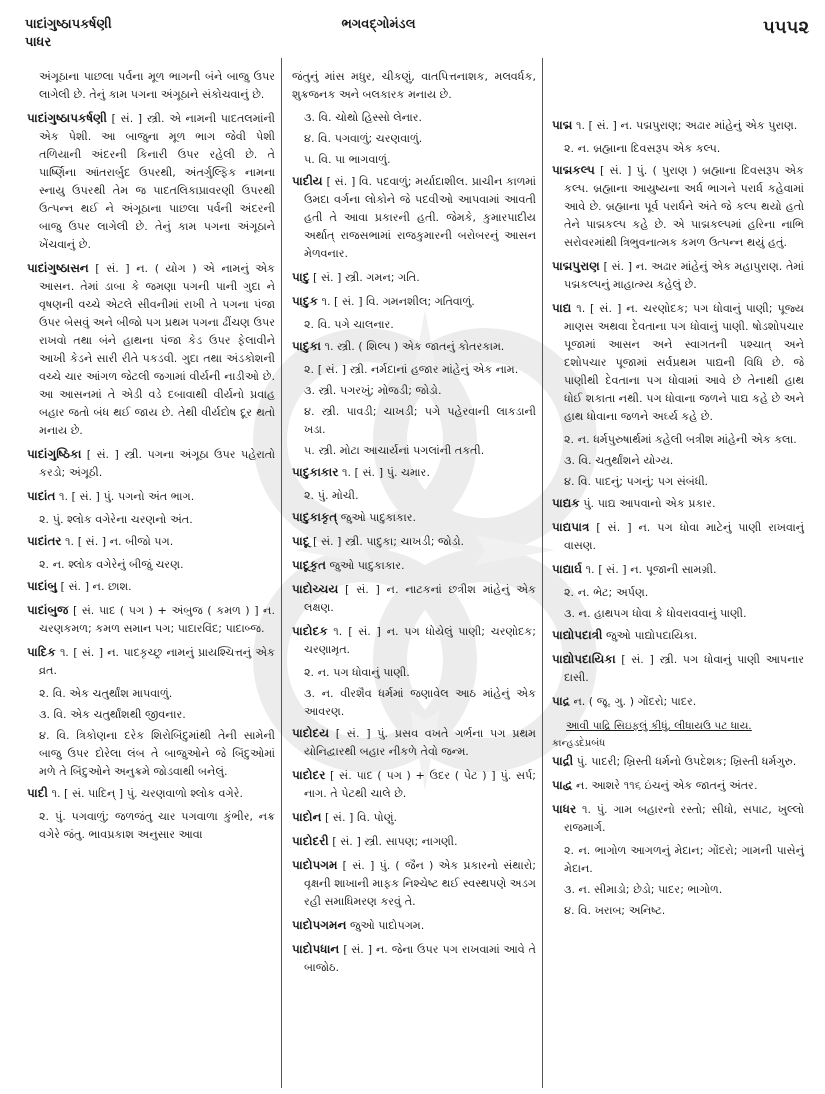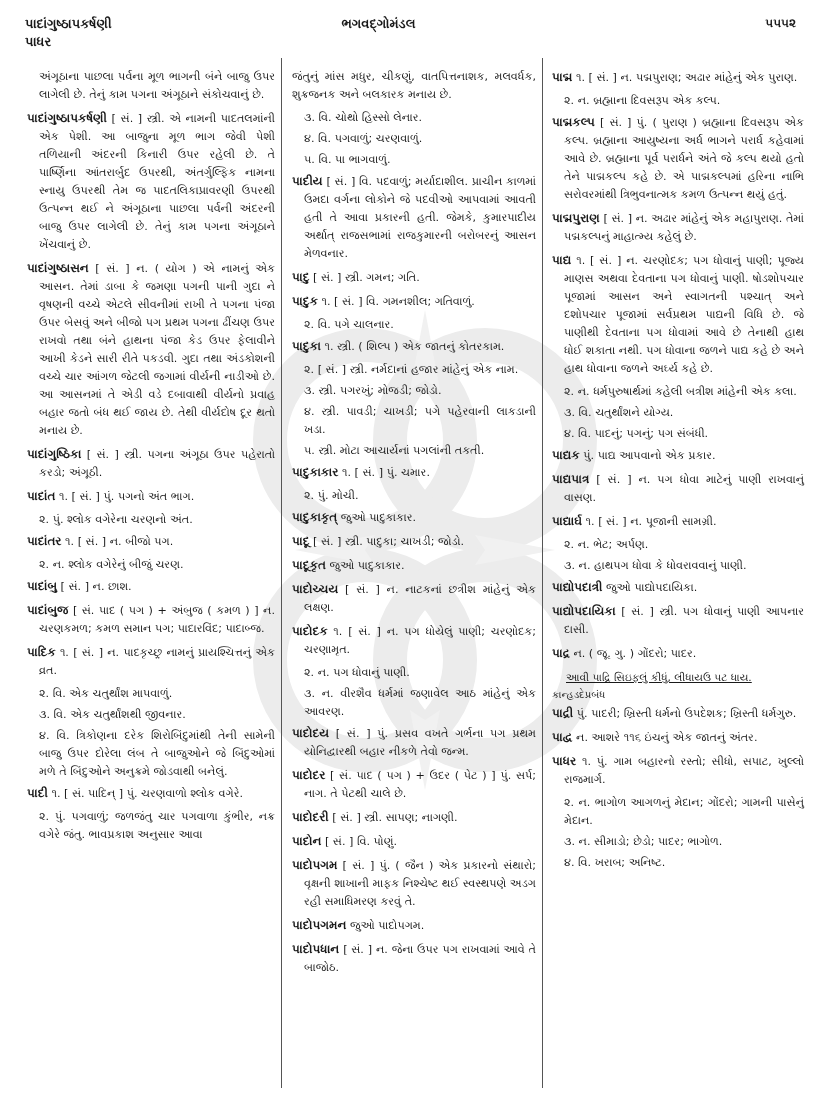--- a/index.html
+++ b/index.html
@@ -11,30 +11,30 @@
   .watermark {
     position: absolute; left: 235px; top: 270px; width: 380px; height: 560px;
     pointer-events: none; z-index: 0;
   }
   .header {
     position: absolute; left: 0; top: 0; width: 825px; height: 56px; z-index: 1;
   }
   .hdr-left-1 { position: absolute; left: 25px; top: 16px; font-size: 13px; font-weight: bold; }
   .hdr-left-2 { position: absolute; left: 25px; top: 34px; font-size: 13px; font-weight: bold; }
   .hdr-center { position: absolute; left: 0; width: 757px; top: 16px; text-align: center; font-size: 13px; font-weight: bold; }
-  .hdr-right { position: absolute; right: 29px; top: 16px; font-size: 12px; font-weight: bold; }
+  .hdr-right { position: absolute; right: 16px; top: 16px; font-size: 18px; font-weight: bold; }
 
   .divider { position: absolute; top: 58px; width: 1px; background: #555; z-index: 1; }
   .col {
     position: absolute; top: 68px; z-index: 1;
     font-size: 11.2px; line-height: 18px;
   }
   .col-1 { left: 27px; width: 248px; }
   .col-2 { left: 292px; width: 244px; }
-  .col-3 { left: 552px; width: 252px; }
+  .col-3 { left: 552px; width: 252px; margin-top: 48px; }
 
   .entry { margin-bottom: 5px; text-align: justify; }
   .entry .hw { font-weight: bold; font-size: 12px; }
   .entry .body { }
   .entry.hang { padding-left: 12px; text-indent: -12px; }
   .sub { padding-left: 12px; text-indent: -0px; text-align: justify; margin-bottom: 3px; }
   .cont { padding-left: 12px; text-align: justify; margin-bottom: 5px; }
   .quote { padding-left: 14px; font-size: 10.6px; text-decoration: underline; }
   .quote-src { font-size: 10px; padding-right: 4px; }
 </style>
@@ -102,22 +102,22 @@
     <div class="sub">૨. પું. મોચી.</div>
     <div class="entry hang"><span class="hw">પાદુકાકૃત્</span><span class="body"> જુઓ પાદુકાકાર.</span></div>
     <div class="entry hang"><span class="hw">પાદૂ</span><span class="body"> [ સં. ] સ્ત્રી. પાદુકા; ચાખડી; જોડો.</span></div>
     <div class="entry hang"><span class="hw">પાદૂકૃત</span><span class="body"> જુઓ પાદુકાકાર.</span></div>
     <div class="entry hang"><span class="hw">પાદોચ્ચય</span><span class="body"> [ સં. ] ન. નાટકનાં છત્રીશ માંહેનું એક લક્ષણ.</span></div>
     <div class="entry hang"><span class="hw">પાદોદક</span><span class="body"> ૧. [ સં. ] ન. પગ ધોયેલું પાણી; ચરણોદક; ચરણામૃત.</span></div>
     <div class="sub">૨. ન. પગ ધોવાનું પાણી.</div>
     <div class="sub">૩. ન. વીરશૈવ ધર્મમાં જણાવેલ આઠ માંહેનું એક આવરણ.</div>
     <div class="entry hang"><span class="hw">પાદોદય</span><span class="body"> [ સં. ] પું. પ્રસવ વખતે ગર્ભના પગ પ્રથમ યોનિદ્વારથી બહાર નીકળે તેવો જન્મ.</span></div>
     <div class="entry hang"><span class="hw">પાદોદર</span><span class="body"> [ સં. પાદ ( પગ ) + ઉદર ( પેટ ) ] પું. સર્પ; નાગ. તે પેટથી ચાલે છે.</span></div>
+    <div class="entry hang"><span class="hw">પાદોન</span><span class="body"> [ સં. ] વિ. પોણું.</span></div>
     <div class="entry hang"><span class="hw">પાદોદરી</span><span class="body"> [ સં. ] સ્ત્રી. સાપણ; નાગણી.</span></div>
-    <div class="entry hang"><span class="hw">પાદોન</span><span class="body"> [ સં. ] વિ. પોણું.</span></div>
     <div class="entry hang"><span class="hw">પાદોપગમ</span><span class="body"> [ સં. ] પું. ( જૈન ) એક પ્રકારનો સંથારો; વૃક્ષની શાખાની માફક નિશ્ચેષ્ટ થઈ સ્વસ્થપણે અડગ રહી સમાધિમરણ કરવું તે.</span></div>
     <div class="entry hang"><span class="hw">પાદોપગમન</span><span class="body"> જુઓ પાદોપગમ.</span></div>
     <div class="entry hang"><span class="hw">પાદોપધાન</span><span class="body"> [ સં. ] ન. જેના ઉપર પગ રાખવામાં આવે તે બાજોઠ.</span></div>
   </div>
 <div class="col col-3" id="col2">
     <div class="entry hang"><span class="hw">પાદ્મ</span><span class="body"> ૧. [ સં. ] ન. પદ્મપુરાણ; અઢાર માંહેનું એક પુરાણ.</span></div>
     <div class="sub">૨. ન. બ્રહ્માના દિવસરૂપ એક કલ્પ.</div>
     <div class="entry hang"><span class="hw">પાદ્મકલ્પ</span><span class="body"> [ સં. ] પું. ( પુરાણ ) બ્રહ્માના દિવસરૂપ એક કલ્પ. બ્રહ્માના આયુષ્યના અર્ધ ભાગને પરાર્ધ કહેવામાં આવે છે. બ્રહ્માના પૂર્વ પરાર્ધને અંતે જે કલ્પ થયો હતો તેને પાદ્મકલ્પ કહે છે. એ પાદ્મકલ્પમાં હરિના નાભિ સરોવરમાંથી ત્રિભુવનાત્મક કમળ ઉત્પન્ન થયું હતું.</span></div>
     <div class="entry hang"><span class="hw">પાદ્મપુરાણ</span><span class="body"> [ સં. ] ન. અઢાર માંહેનું એક મહાપુરાણ. તેમાં પદ્મકલ્પનું માહાત્મ્ય કહેલું છે.</span></div>
     <div class="entry hang"><span class="hw">પાદ્ય</span><span class="body"> ૧. [ સં. ] ન. ચરણોદક; પગ ધોવાનું પાણી; પૂજ્ય માણસ અથવા દેવતાના પગ ધોવાનું પાણી. ષોડશોપચાર પૂજામાં આસન અને સ્વાગતની પશ્ચાત્ અને દશોપચાર પૂજામાં સર્વપ્રથમ પાદ્યની વિધિ છે. જે પાણીથી દેવતાના પગ ધોવામાં આવે છે તેનાથી હાથ ધોઈ શકાતા નથી. પગ ધોવાના જળને પાદ્ય કહે છે અને હાથ ધોવાના જળને અર્ઘ્ય કહે છે.</span></div>

